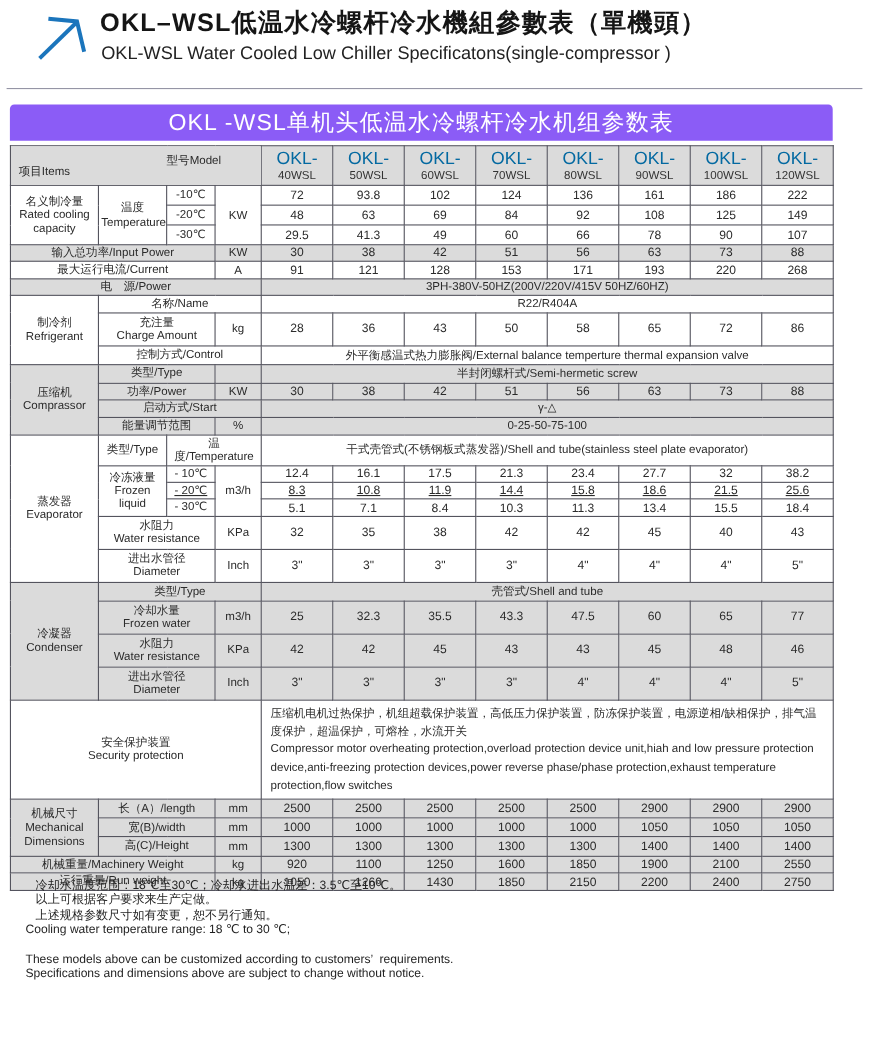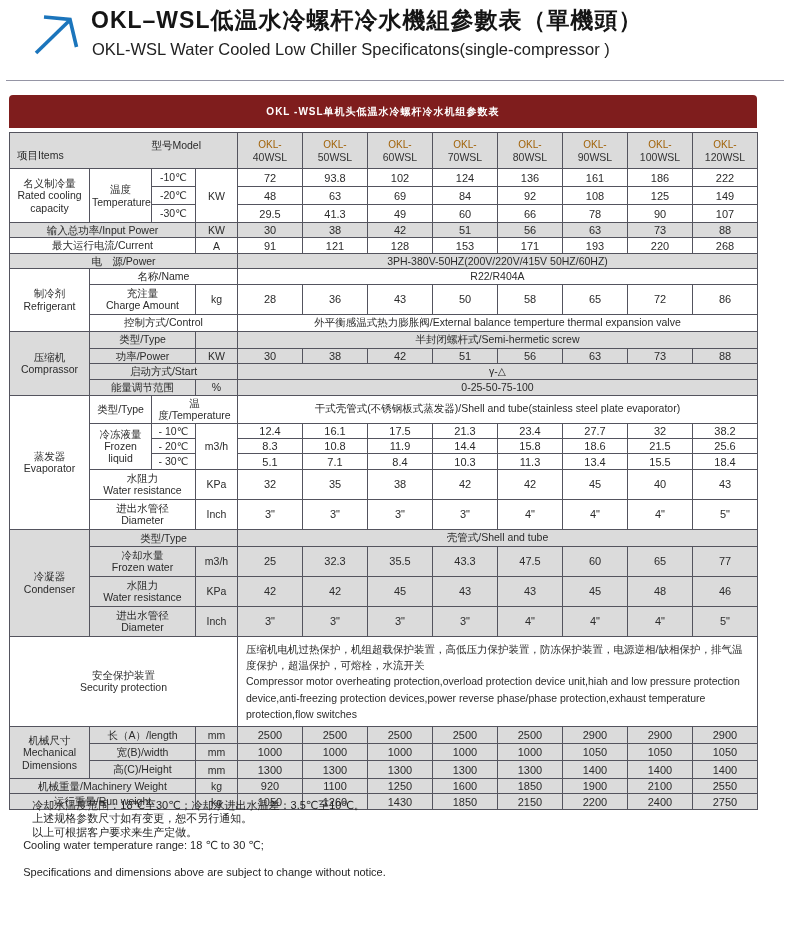--- a/index.html
+++ b/index.html
@@ -8,33 +8,33 @@
 
   
   .doc-header { position:absolute; left:0; top:0; width:100%; height:80px;padding-left:10px; }
   .logo { position:absolute; left:31px; top:9px; }
   .title-zh { position:absolute; left:91px; top:5px; font-size:23px; font-weight:700; color:#151515; letter-spacing:1px; white-space:nowrap; }
   .title-en { position:absolute; left:92px; top:40px; font-size:16.5px; font-weight:400; color:#222; white-space:nowrap; }
   .header-rule { position:absolute; left:6px; top:80px; width:778px; border-top:1px solid #9595A5; }
 
   
   .table-wrap { position:absolute; left:9px; top:95px; width:748px; }
-  .banner { height:33px; line-height:33px; background:#7f1d1d; border-radius:4px 4px 0 0;
-            color:#fff; font-size:10px; font-weight:700; text-align:center; letter-spacing:1px; margin-bottom:4px; }
+  .banner { height:33px; line-height:33px; background:#8b5cf6; border-radius:4px 4px 0 0;
+            color:#fff; font-size:21px; font-weight:400; text-align:center; letter-spacing:1px; margin-bottom:4px; }
   table { width:748px; border-collapse:collapse; table-layout:fixed; }
   td { border:1px solid #54545E; text-align:center; vertical-align:middle;
        font-size:11px; color:#2b2b2b; padding:1px 2px; white-space:pre-line; overflow:hidden; }
   tr.shaded td { background:#DBDBDB; }
   td.lab  { font-size:10.5px; line-height:1.18; }
   td.unit { font-size:10.5px; }
   td.mval { font-size:10.5px; }
   td.val  { font-size:11px; }
   td.left { text-align:left; font-size:10.5px; line-height:1.55; padding:4px 8px; vertical-align:middle; }
   td.model { line-height:1.2; padding-top:2px; }
-  td.model .m1 { font-size:10px; color:#a16207; }
+  td.model .m1 { font-size:16px; color:#0369a1; }
   td.model .m2 { font-size:10.5px; color:#333; }
   td.corner { position:relative; padding:0;
       background-image:linear-gradient(to bottom right,
         transparent calc(50% - 0.7px), #54545E calc(50% - 0.7px),
         #54545E calc(50% + 0.7px), transparent calc(50% + 0.7px)); }
   tr.shaded td.corner { background-color:#DBDBDB; }
   td.corner .c-items { position:absolute; left:7px; bottom:5px; font-size:10.5px; }
   td.corner .c-model { position:absolute; right:36px; top:6px; font-size:10.5px; }
 
   
@@ -217,21 +217,21 @@
             <td rowspan="3" class="unit">m3/h</td>
             <td class="val">12.4</td>
             <td class="val">16.1</td>
             <td class="val">17.5</td>
             <td class="val">21.3</td>
             <td class="val">23.4</td>
             <td class="val">27.7</td>
             <td class="val">32</td>
             <td class="val">38.2</td>
           </tr>
-          <tr style="height: 13px;">
+          <tr style="height: 13px; text-decoration: underline;">
             <td class="lab">- 20℃</td>
             <td class="val">8.3</td>
             <td class="val">10.8</td>
             <td class="val">11.9</td>
             <td class="val">14.4</td>
             <td class="val">15.8</td>
             <td class="val">18.6</td>
             <td class="val">21.5</td>
             <td class="val">25.6</td>
           </tr>
@@ -385,20 +385,21 @@
             <td class="val">2200</td>
             <td class="val">2400</td>
             <td class="val">2750</td>
           </tr>
         </tbody>
     </table>
   </div>
 
   <div class="notes">
     <div class="note-line">      冷却水温度范围：18℃至30℃；冷却水进出水温差：3.5℃至10℃。</div>
+    <div class="note-line">      以上可根据客户要求来生产定做。</div>
     <div class="note-line">      上述规格参数尺寸如有变更，恕不另行通知。</div>
-    <div class="note-line">      以上可根据客户要求来生产定做。</div>
     <div class="note-line">   Cooling water temperature range: 18 ℃ to 30 ℃;</div>
     <div class="note-line"></div>
+    <div class="note-line">   These models above can be customized according to customers’  requirements.</div>
     <div class="note-line">   Specifications and dimensions above are subject to change without notice.</div>
   </div>
 
 </div>
 
 </body></html>

